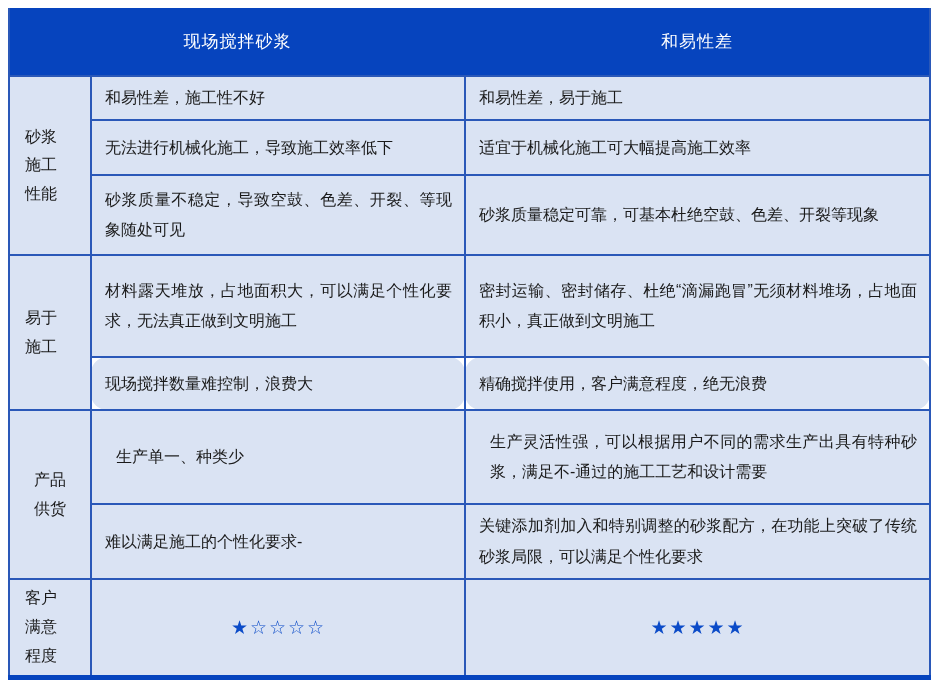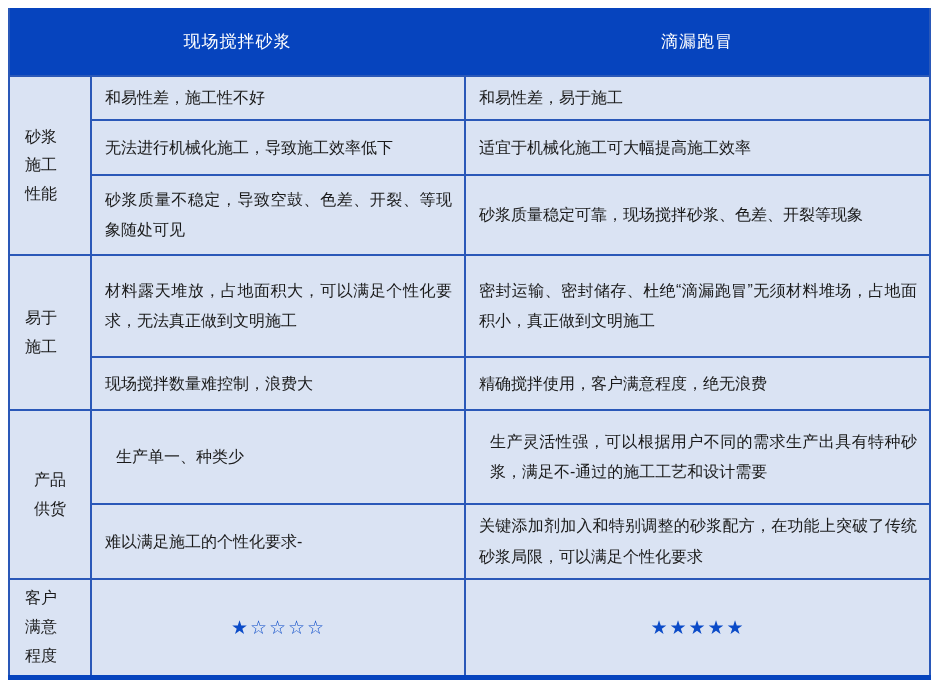--- a/index.html
+++ b/index.html
@@ -60,54 +60,54 @@
     text-align:center;
     font-size:19px;
     letter-spacing:2px;
     color:var(--star);
     font-family:"DejaVu Sans","Liberation Sans",sans-serif;
   }
   tr.r1 td{height:42px;}
   tr.r2 td{height:55px;}
   tr.r3 td{height:80px;margin-left:43px;}
   tr.r4 td{height:102px;}
-  tr.r5 td{height:53px;}
+  tr.r5 td{height:53px;border-radius:16px;}
   tr.r6 td{height:94px;padding-left:24px;}
   tr.r7 td{height:73px;}
   tr.r8 td{height:77px;}
 </style>
 </head>
 <body>
 
 <div class="page">
   <table class="cmp">
     <colgroup>
       <col class="c-label">
         <col class="c-site">
         <col class="c-pre">
     </colgroup>
     <thead>
       <tr>
         <th colspan="2">现场搅拌砂浆</th>
-        <th>滴漏跑冒</th>
+        <th>和易性差</th>
       </tr>
     </thead>
     <tbody>
       <tr class="r1">
         <td class="lbl" rowspan="3"><span class="lblTxt">砂浆施工性能</span></td>
         <td>和易性差，施工性不好</td>
         <td>和易性差，易于施工</td>
       </tr>
       <tr class="r2">
         <td>无法进行机械化施工，导致施工效率低下</td>
         <td>适宜于机械化施工可大幅提高施工效率</td>
       </tr>
       <tr class="r3">
         <td>砂浆质量不稳定，导致空鼓、色差、开裂、等现象随处可见</td>
-        <td>砂浆质量稳定可靠，现场搅拌砂浆、色差、开裂等现象</td>
+        <td>砂浆质量稳定可靠，可基本杜绝空鼓、色差、开裂等现象</td>
       </tr>
       <tr class="r4">
         <td class="lbl" rowspan="2"><span class="lblTxt">易于施工</span></td>
         <td>材料露天堆放，占地面积大，可以满足个性化要求，无法真正做到文明施工</td>
         <td>密封运输、密封储存、杜绝“滴漏跑冒”无须材料堆场，占地面积小，真正做到文明施工</td>
       </tr>
       <tr class="r5">
         <td>现场搅拌数量难控制，浪费大</td>
         <td>精确搅拌使用，客户满意程度，绝无浪费</td>
       </tr>

